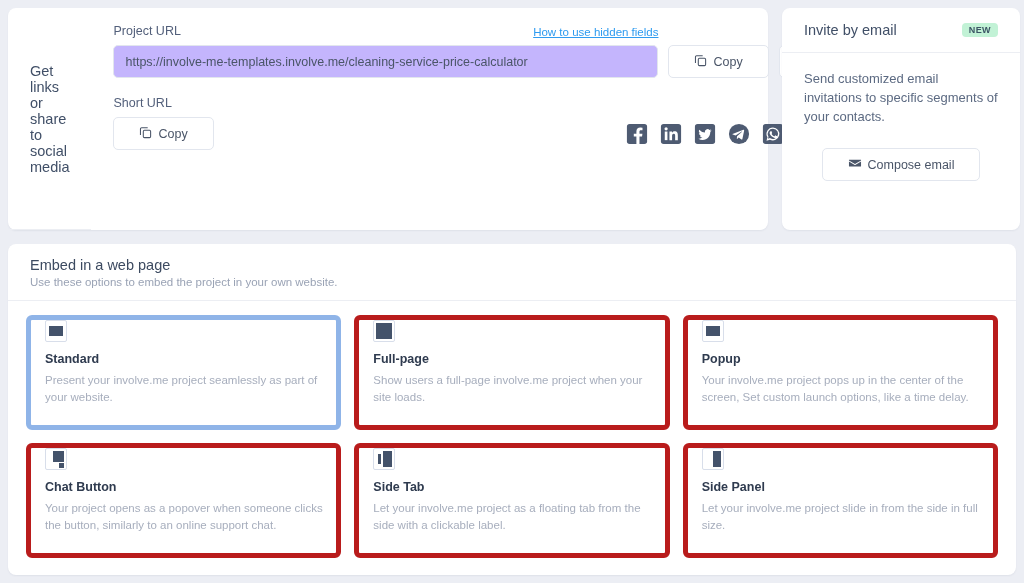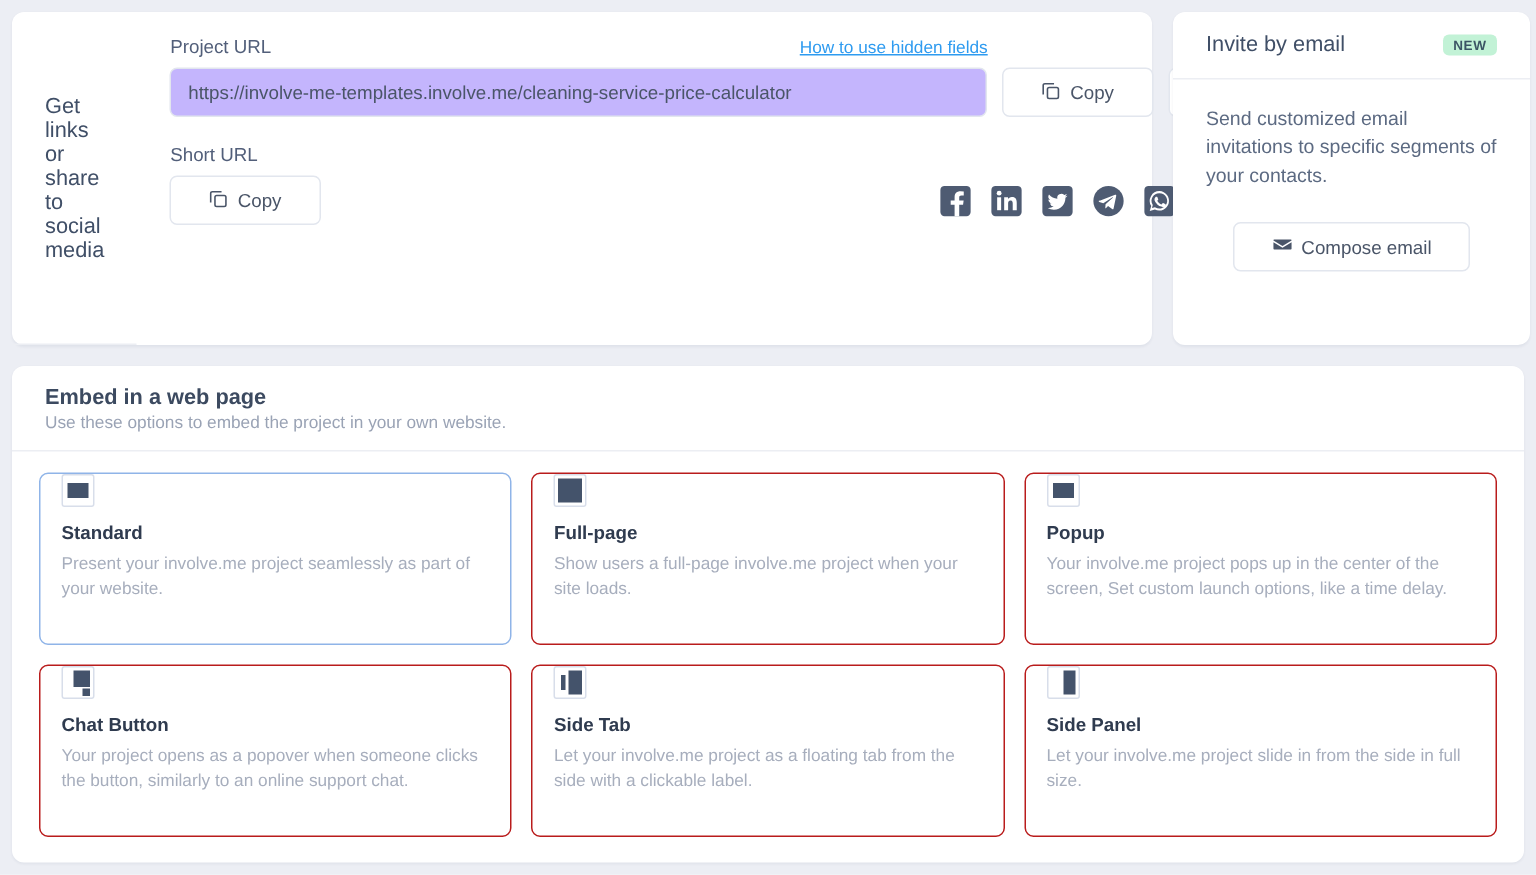--- a/index.html
+++ b/index.html
@@ -176,36 +176,35 @@
   .embed-card { flex: 1 1 auto; display: flex; flex-direction: column; overflow: hidden; }
 
   .embed-header {
     padding: 13px 22px 12px 22px;
     border-bottom: 1px solid #eceef3;
   }
   .embed-title {
     font-size: 14.5px;
     color: #3c4a60;
     margin-bottom: 3px;
-    font-weight: bold;
   }
   .embed-sub {
     font-size: 11.5px;
     color: #9aa3b5;
   }
 
   .embed-grid {
     padding: 14px 18px 14px 18px;
     display: grid;
     grid-template-columns: repeat(3, 1fr);
     gap: 13px;
   }
 
   .embed-tile {
-    border: 1px solid #b91c1c;
+    border: 5px solid #b91c1c;
     border-radius: 6px;
     padding: 0 13px 12px 14px;
     background: #fff;
     cursor: pointer;
     min-height: 115px;
   }
   .embed-tile.selected {
     border-color: #8fb4e8;
   }
 

